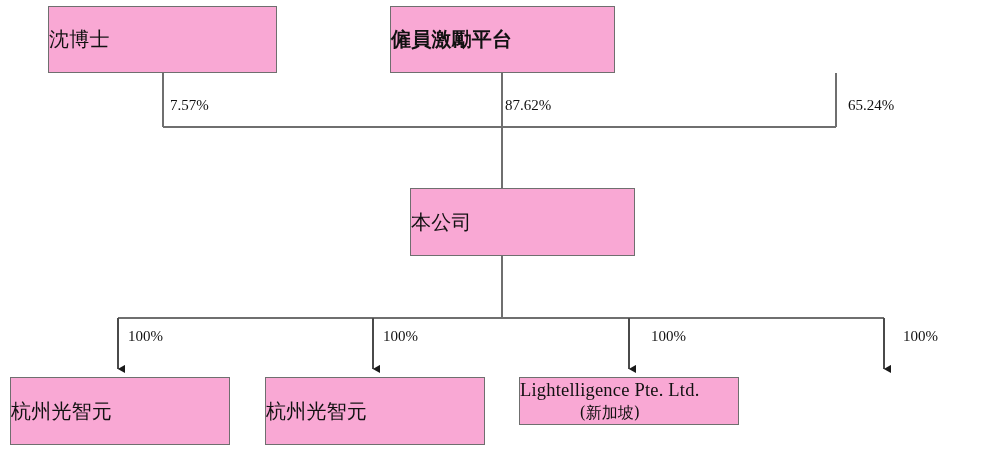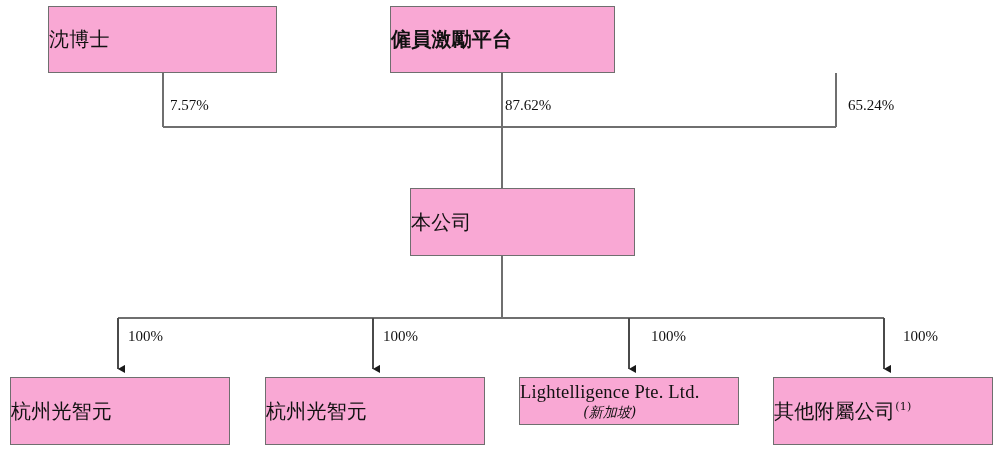--- a/index.html
+++ b/index.html
@@ -47,22 +47,21 @@
     font-family: "DejaVu Serif", "Liberation Serif", serif;
     font-size: 20px;
   }
   .node-label.latin {
     font-family: "Liberation Serif", "DejaVu Serif", serif;
     font-size: 18.5px;
   }
   .node-sub {
     display: block;
     font-family: "DejaVu Serif", "Liberation Serif", serif;
-    font-style: italic;
-    font-size: 14px;
+    font-size: 16px;
     color: #111111;
     margin-top: 1px;
   }
   .bracket-bold {
     font-weight: bold;
   }
   .sup-note {
     font-size: 11px;
     vertical-align: super;
     line-height: 0;
@@ -158,22 +157,19 @@
     <span class="node-label cjk">杭州光智元</span>
   </div>
 
   <div class="node-box" id="box-bot-2">
     <span>
       <span class="node-label latin">Lightelligence Pte. Ltd.</span>
       <span class="node-sub">(新加坡)</span>
     </span>
   </div>
 
-  <div class="node-box" id="box-bot-3">
-    <span class="node-label cjk"><span>其他附屬公司</span><span class="sup-note">(1)</span></span>
-  </div>
 
   <div class="edge-label" id="lbl-bot-0">100%</div>
   <div class="edge-label" id="lbl-bot-1">100%</div>
   <div class="edge-label" id="lbl-bot-2">100%</div>
   <div class="edge-label" id="lbl-bot-3">100%</div>
 
 </div>
 
 </body></html>

